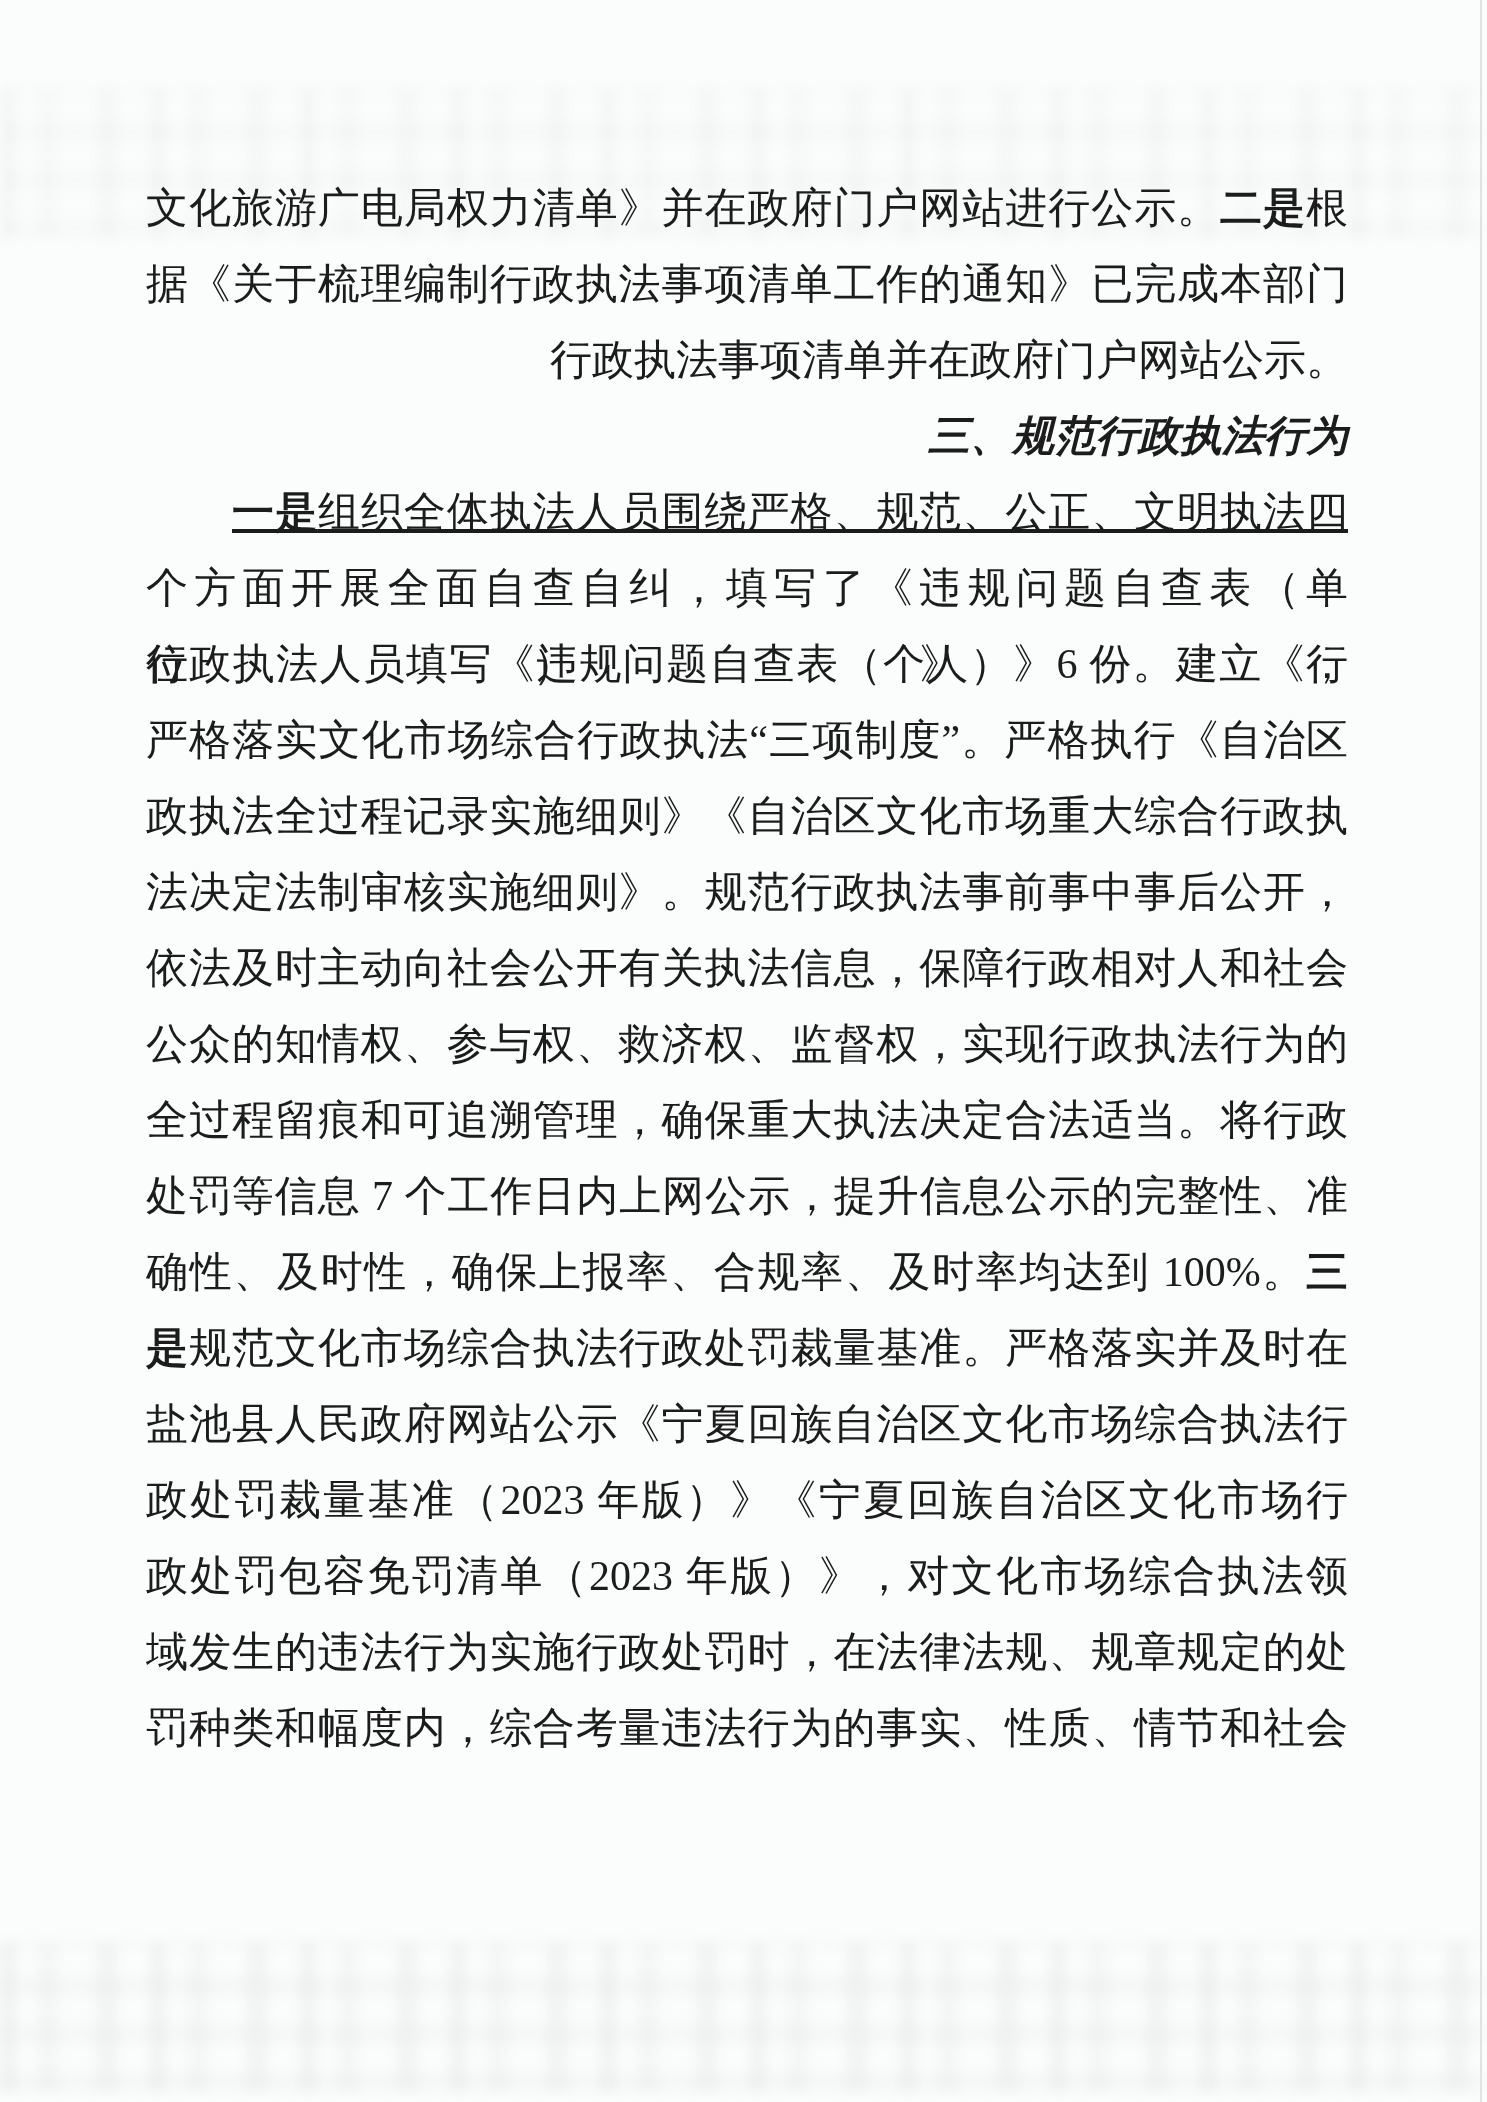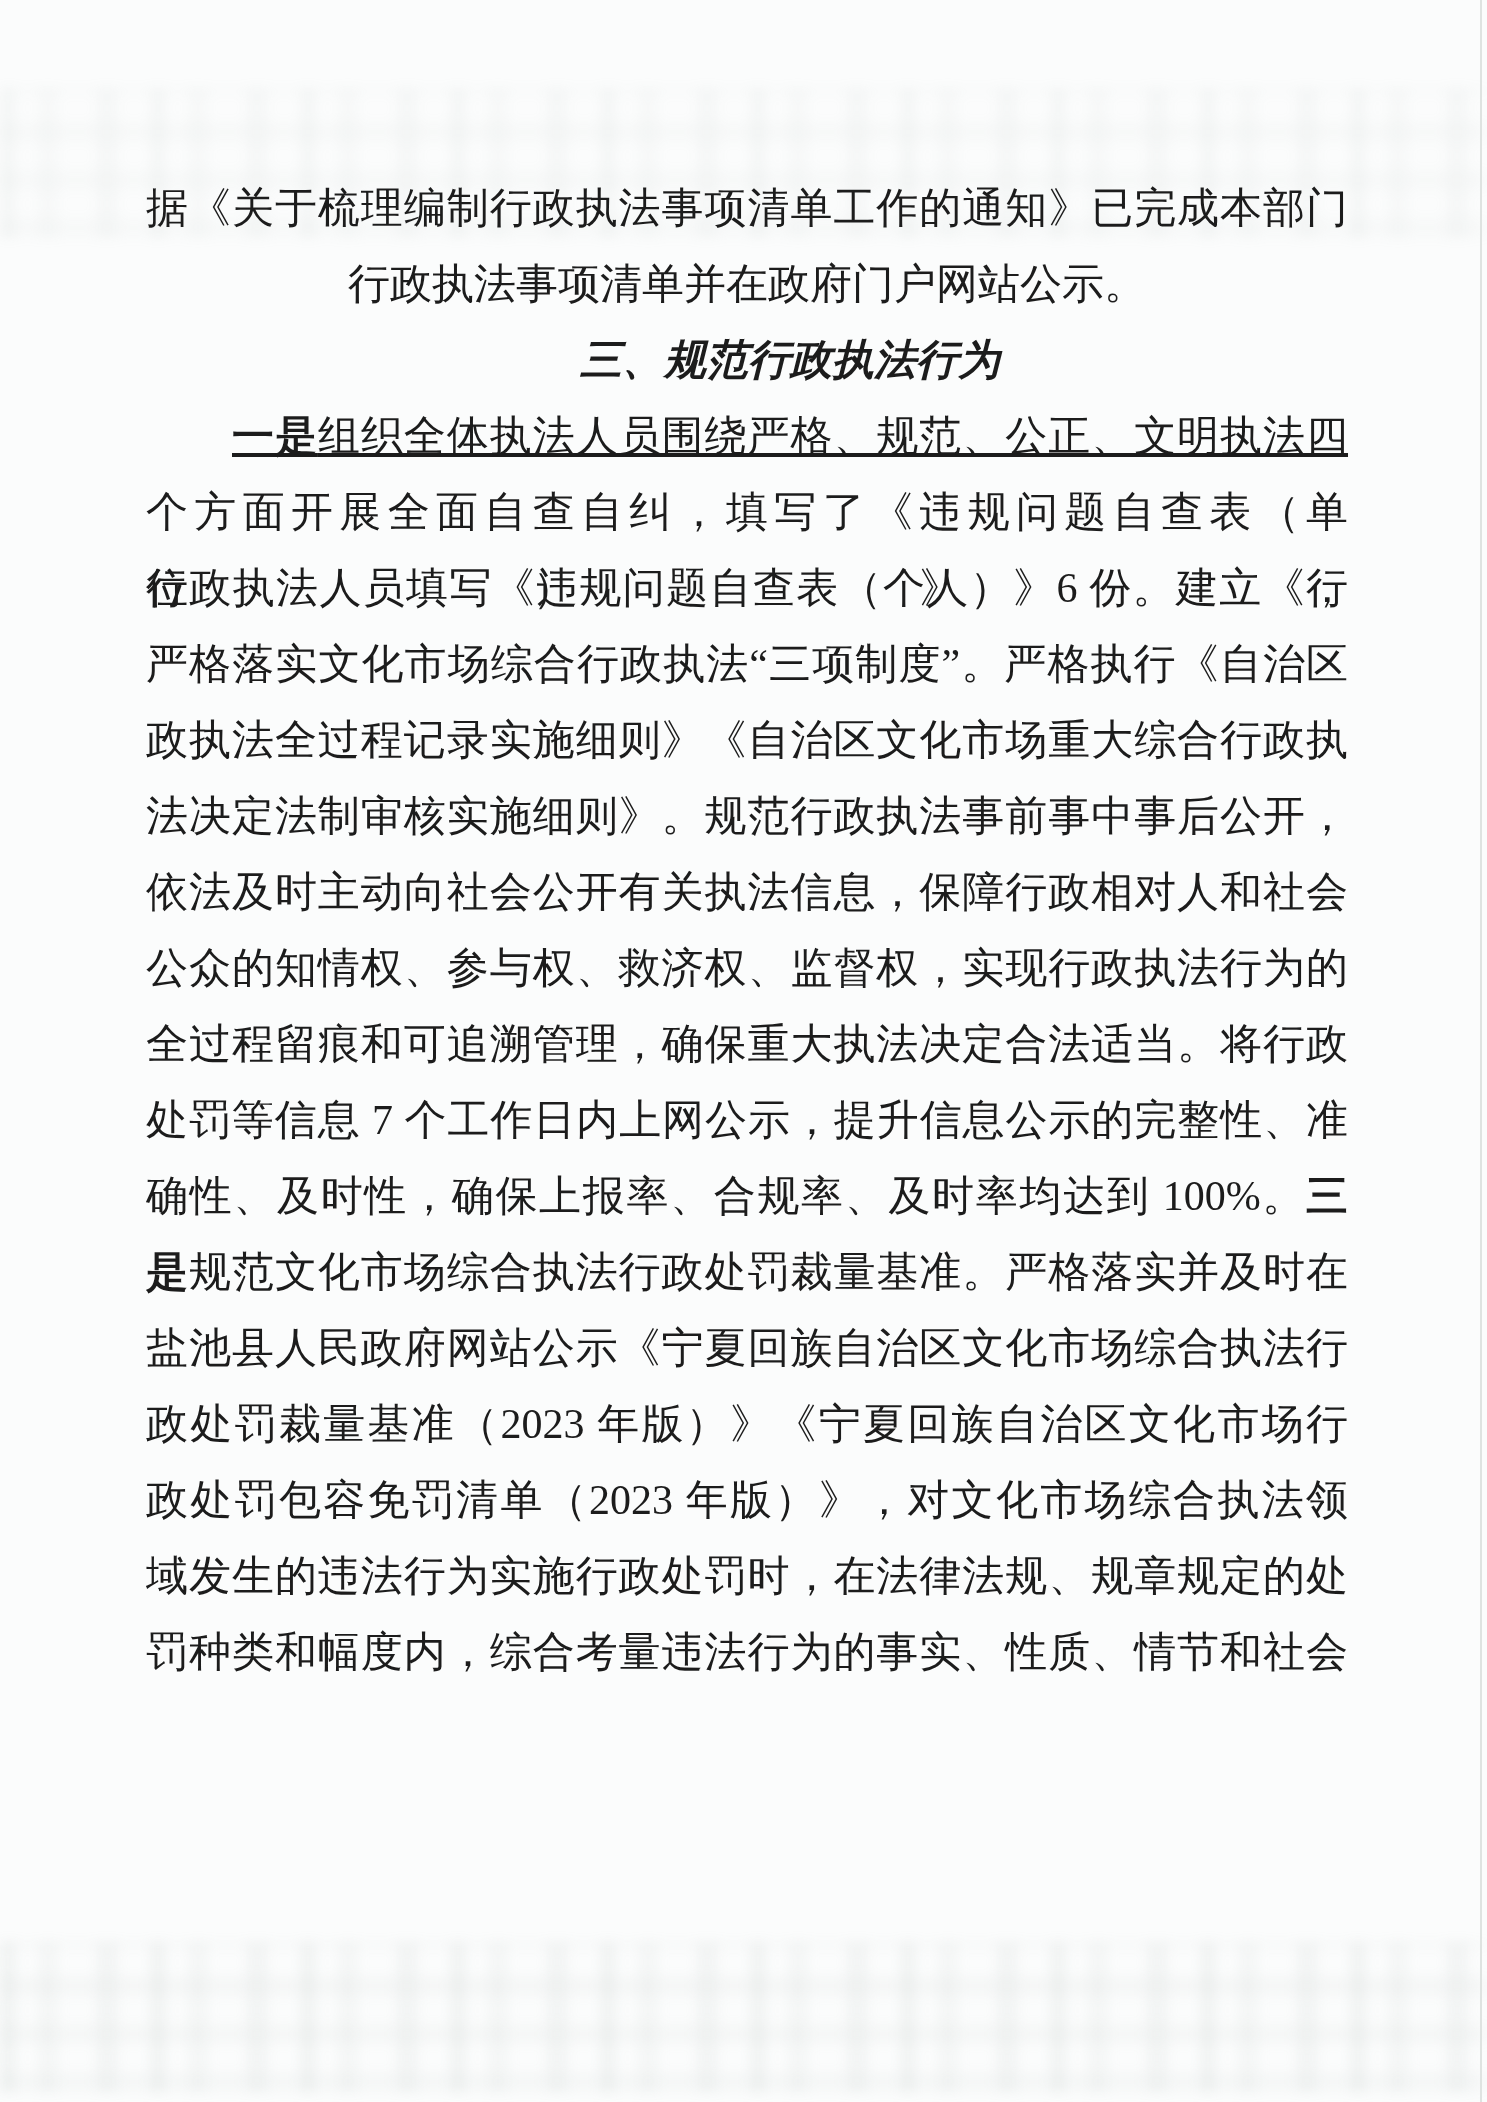--- a/index.html
+++ b/index.html
@@ -32,37 +32,38 @@
     background: #dfe3e1;
   }
 
   .doc-body {
     position: absolute; left: 146px; top: 170px; width: 1202px;
     color: #1c1c1c;
     font-size: 42px;
   }
   .line {
     height: 76px; line-height: 76px;
-    text-align: center;
+    text-align: right;
   }
   .line.justify {
     text-align: justify;
     text-align-last: justify;
   }
   .line.heading { font-weight: bold; font-style: italic; }
   .seg.bold { font-weight: bold; }
 </style>
 </head>
 <body>
 
 <div class="page">
   <div class="artifact artifact-top"></div>
   <div class="artifact artifact-bottom"></div>
   <div class="scan-edge"></div>
   <div class="doc-body">
+      <div class="line body justify"><span class="seg">文化旅游广电局权力清单》并在政府门户网站进行公示。</span><span class="seg bold">二是</span><span class="seg">根</span></div>
       <div class="line body justify"><span class="seg">据《关于梳理编制行政执法事项清单工作的通知》已完成本部门</span></div>
       <div class="line body"><span class="seg">行政执法事项清单并在政府门户网站公示。</span></div>
       <div class="line heading" style="text-indent: 86px;"><span class="seg bold">三、规范行政执法行为</span></div>
       <div class="line body justify" style="text-indent: 86px; text-decoration: underline;"><span class="seg bold">一是</span><span class="seg">组织全体执法人员围绕严格、规范、公正、文明执法四</span></div>
       <div class="line body justify"><span class="seg">个方面开展全面自查自纠，填写了《违规问题自查表（单位）》，</span></div>
       <div class="line body justify"><span class="seg">行政执法人员填写《违规问题自查表（个人）》6 份。建立《行</span></div>
       <div class="line body justify"><span class="seg">严格落实文化市场综合行政执法“三项制度”。严格执行《自治区</span></div>
       <div class="line body justify"><span class="seg">政执法全过程记录实施细则》《自治区文化市场重大综合行政执</span></div>
       <div class="line body justify"><span class="seg">法决定法制审核实施细则》。规范行政执法事前事中事后公开，</span></div>
       <div class="line body justify"><span class="seg">依法及时主动向社会公开有关执法信息，保障行政相对人和社会</span></div>

